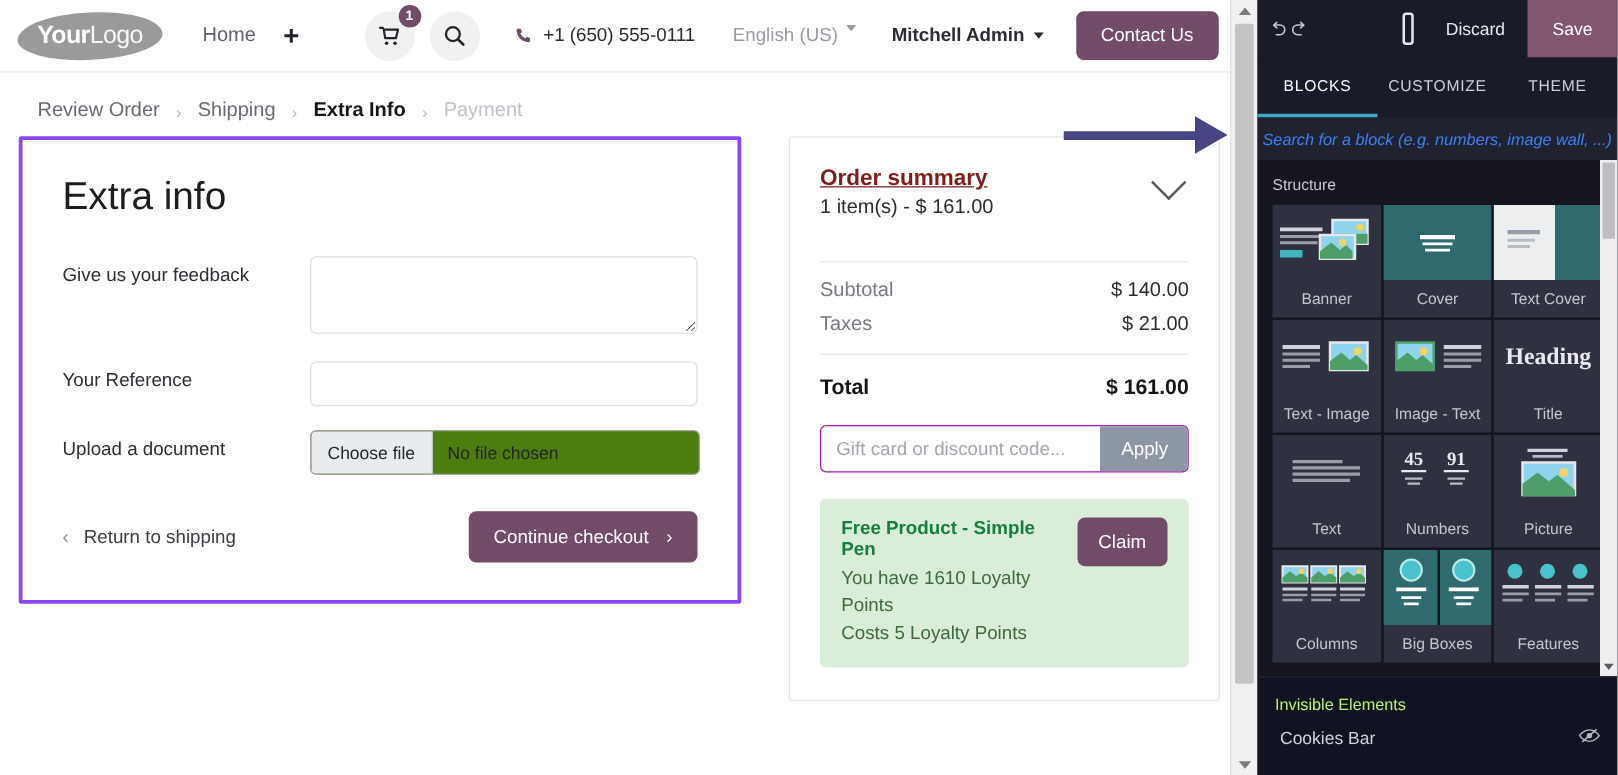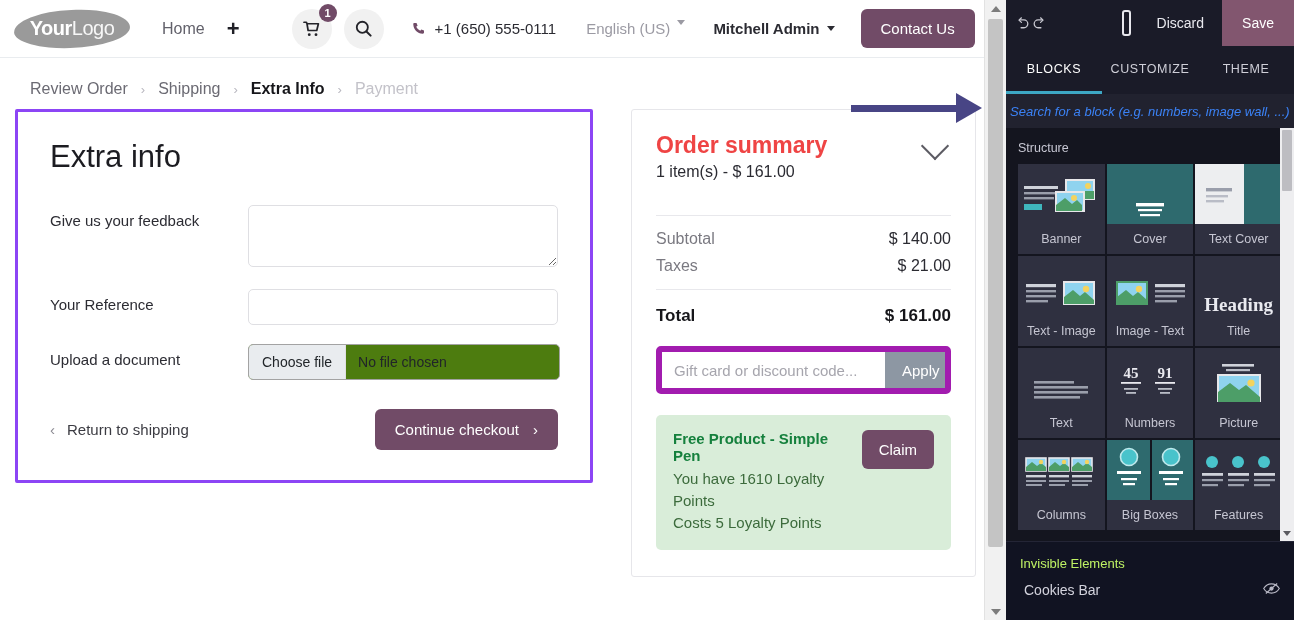--- a/index.html
+++ b/index.html
@@ -57,31 +57,31 @@
   .filebtn{background:#e9ecef;border-right:1px solid #dfdfe3;padding:0 13px;display:flex;align-items:center;font-size:14px;color:#212529;}
   .filename{padding:0 12px;display:flex;align-items:center;font-size:14px;color:#212529;}
   .factions{display:flex;align-items:center;justify-content:space-between;margin-top:29px;}
   .backlink{color:#3b3b42;font-size:15px;text-decoration:none;display:flex;align-items:center;}
   .backlink .chev{color:#8b8a92;margin-right:12px;font-size:15px;}
   .btn-primary{background:#714b67;color:#fff;border:none;border-radius:6px;padding:12px 20px;font-size:15px;font-family:inherit;cursor:pointer;display:flex;align-items:center;gap:14px;}
 
   
   .card{border:1px solid #e6e6ea;border-radius:3px;background:#fff;padding:22px 24px 26px 24px;box-sizing:border-box;}
   .os-head{display:flex;justify-content:space-between;align-items:flex-start;}
-  .os-title{font-size:23px;font-weight:700;color:#ef4444;margin:0 0 4px 0;}
+  .os-title{font-size:18px;font-weight:700;color:#7f1d1d;margin:0 0 4px 0;text-decoration:underline;}
   .os-sub{font-size:16px;color:#2b2b32;}
   .chev-down{width:18px;height:18px;border-right:2px solid #5c5b63;border-bottom:2px solid #5c5b63;transform:rotate(45deg);margin:4px 6px 0 0;}
   .hr{height:1px;background:#e8e8ec;margin:34px 0 14px 0;}
   .hr2{height:1px;background:#e8e8ec;margin:14px 0 16px 0;}
   .line{display:flex;justify-content:space-between;font-size:16px;margin:9px 0;}
   .line .k{color:#7a7981;}
   .line .v{color:#2b2b32;}
   .line.total{font-weight:700;font-size:17px;color:#16161a;margin:6px 0 20px 0;}
   .line.total .k,.line.total .v{color:#16161a;}
-  .promo{display:flex;height:36px;border:6px solid #a21caf;border-radius:5px;overflow:hidden;background:#fff;}
+  .promo{display:flex;height:36px;border:1px solid #a21caf;border-radius:5px;overflow:hidden;background:#fff;}
   .promo input{flex:1;border:none;outline:none;padding:0 12px;font-family:inherit;font-size:15px;color:#212529;background:transparent;}
   .promo input::placeholder{color:#a6a5ad;}
   .promo button{background:#8d97a3;color:#fff;border:none;padding:0 17px;font-family:inherit;font-size:15px;cursor:pointer;}
   .reward{margin-top:21px;background:#d9edd9;border-radius:5px;padding:15px 17px;display:flex;justify-content:space-between;align-items:flex-start;}
   .reward .rtitle{font-size:15px;font-weight:700;color:#15803d;margin-bottom:4px;}
   .reward .rtext{font-size:15px;color:#3c6b3c;line-height:1.48;}
   .claim{background:#714b67;color:#fff;border:none;border-radius:6px;padding:11px 17px;font-size:15px;font-family:inherit;cursor:pointer;margin-left:8px;white-space:nowrap;}
 
   
   .arrow{position:absolute;left:851px;top:93px;display:flex;align-items:center;pointer-events:none;}
@@ -106,21 +106,21 @@
   .discard{margin-left:26px;color:#e9e9ef;font-size:14px;cursor:pointer;}
   .save{margin-left:18px;background:#82566f;color:#fff;height:46px;display:flex;align-items:center;padding:0 20px;font-size:14px;cursor:pointer;}
   .sb-tabs{height:48px;background:#1a1b28;display:flex;align-items:stretch;}
   .sb-tab{flex:1;display:flex;align-items:center;justify-content:center;color:#cfcfd8;font-size:12.5px;letter-spacing:.6px;cursor:pointer;border-bottom:3px solid transparent;}
   .sb-tab.active{color:#fff;border-bottom-color:#3da7c4;}
   .sb-search{height:34px;background:#21222f;display:flex;align-items:center;padding:0 4px;color:#3b82f6;font-size:13px;font-style:italic;}
   .sb-body{flex:1;background:#16172380;background-color:#14151f;overflow:hidden;position:relative;}
   .sb-section-title{color:#c8c8d4;font-size:12.5px;padding:13px 12px 9px 12px;}
   .grid{display:grid;grid-template-columns:repeat(3,1fr);gap:2px;padding:0 12px 0 12px;}
   .tile{background:#2f3040;display:flex;flex-direction:column;align-items:stretch;}
-  .tile .thumb{height:60px;display:flex;align-items:flex-end;justify-content:center;overflow:hidden;}
+  .tile .thumb{height:60px;display:flex;align-items:center;justify-content:center;overflow:hidden;}
   .tile .tlabel{height:30px;display:flex;align-items:center;justify-content:center;color:#c6c6d2;font-size:12.5px;text-align:center;}
   .teal{background:#2e6a6e;}
   .sb-invisible{height:78px;background:#111322;border-top:1px solid #242536;}
   .inv-title{color:#bef264;font-size:13px;padding:14px 0 0 14px;}
   .inv-row{display:flex;align-items:center;justify-content:space-between;padding:11px 14px 0 18px;color:#d3d3dd;font-size:14px;}
   .eye-off{color:#b9b9c6;font-size:14px;}
   .sb-scroll{position:absolute;right:0;top:0;width:14px;bottom:0;background:#eeeef0;}
   .sb-scroll .thumb{position:absolute;top:2px;left:2px;width:10px;height:61px;background:#bdbdc2;border-radius:1px;}
   .sb-scroll .dntri{position:absolute;bottom:5px;left:3px;width:0;height:0;border-left:4px solid transparent;border-right:4px solid transparent;border-top:5px solid #5a5a60;}
 </style>

